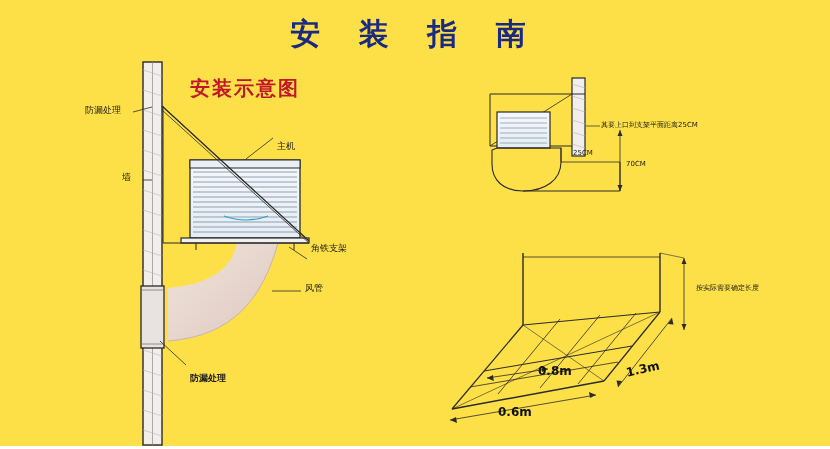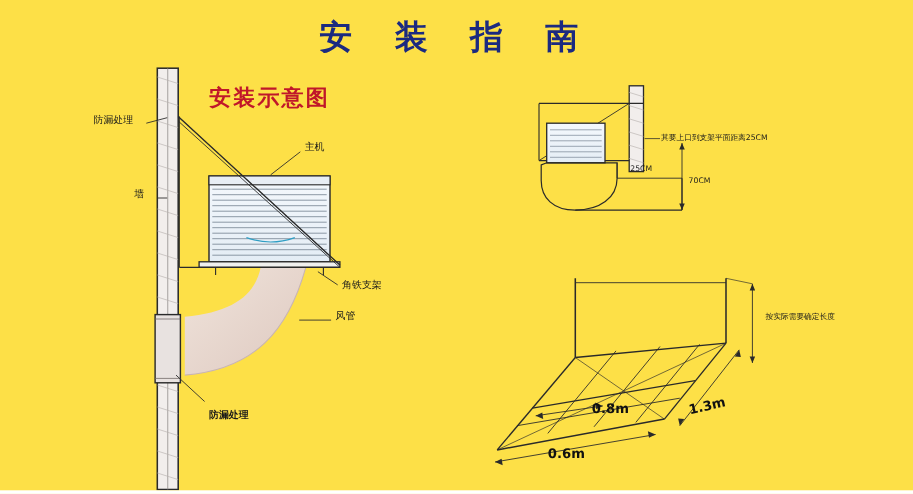--- a/index.html
+++ b/index.html
@@ -241,23 +241,23 @@
       <line x1="660" y1="253" x2="684" y2="258" stroke-width="0.6"></line>
     </g>
   </svg>
 
   <div class="head-red" style="left:190px; top:75px;">安装示意图</div>
 
   <div class="lbl small" style="left:85px; top:106px;">防漏处理</div>
 
   <div class="lbl small" style="left:122px; top:173px;">墙</div>
 
-  <div class="lbl small" style="left:277px; top:130px;">主机</div>
-
-  <div class="lbl small" style="left:311px; top:256px;">角铁支架</div>
+  <div class="lbl small" style="left:277px; top:142px;">主机</div>
+
+  <div class="lbl small" style="left:311px; top:244px;">角铁支架</div>
 
   <div class="lbl small" style="left:305px; top:284px;text-align:center;">风管</div>
 
   <div class="lbl small" style="left:190px; top:374px;font-weight:bold;">防漏处理</div>
 
   <div class="lbl tiny" style="left:601px; top:122px;">其要上口到支架平面距离25CM</div>
 
   <div class="lbl tiny" style="left:573px; top:150px;">25CM</div>
 
   <div class="lbl tiny" style="left:626px; top:161px;">70CM</div>

